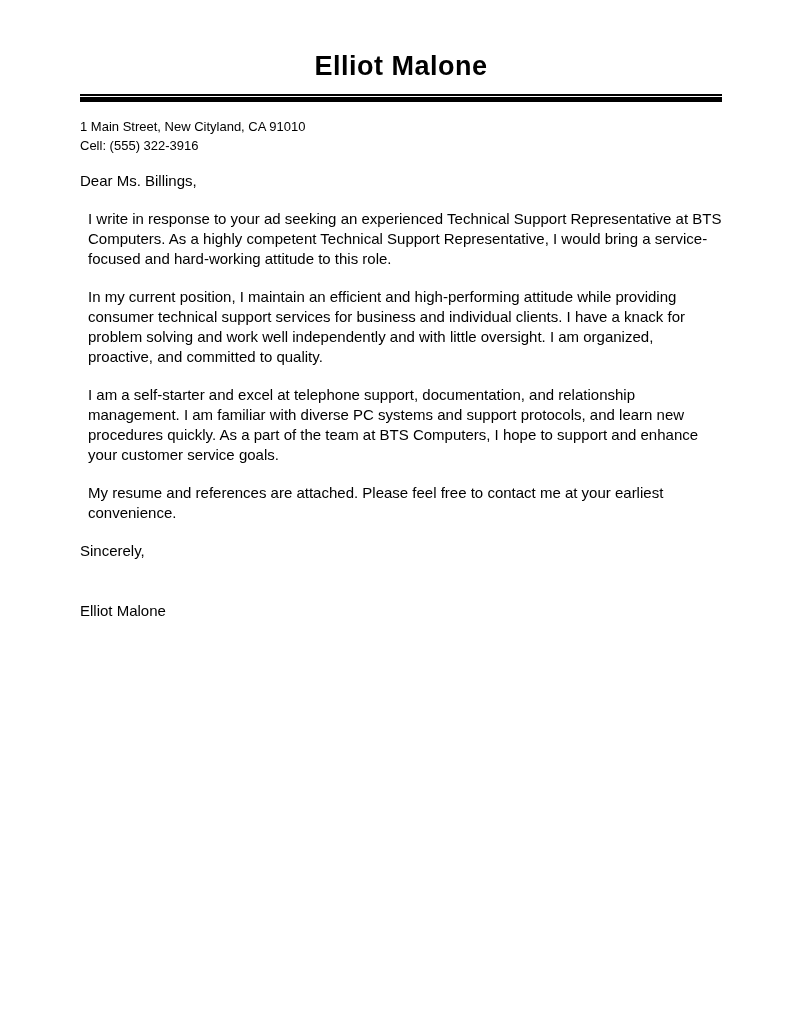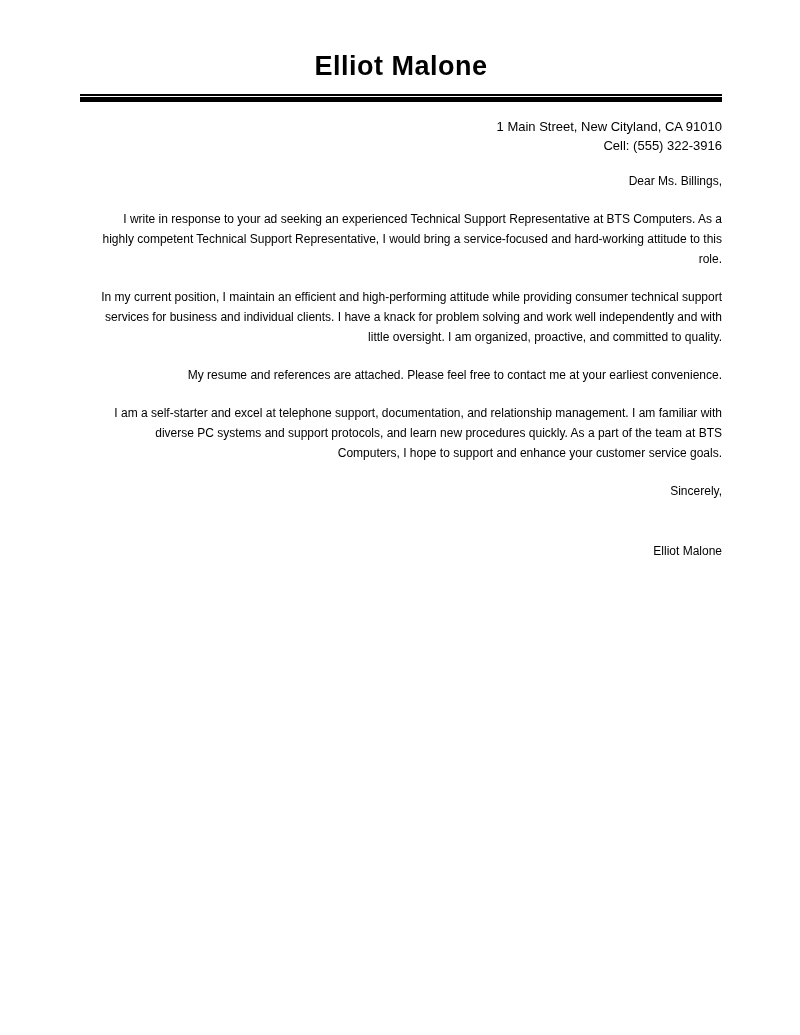--- a/index.html
+++ b/index.html
@@ -28,38 +28,37 @@
     line-height: 32px;
     letter-spacing: 0.5px;
   }
   .double-rule {
     border-top: 2px solid #000000;
     border-bottom: 5px solid #000000;
     height: 1px;
     margin: 0 0 12px 0;
   }
   .contact-block {
-    text-align: right;
+    text-align: left;
     font-size: 13px;
     line-height: 18.5px;
     margin: 16px 0 14px 0;
   }
   .contact-line {
     display: block;
   }
   .body-text {
-    font-size: 12px;
+    font-size: 15px;
     line-height: 20px;
-    text-align: right;
   }
   .salutation {
     margin: 16px 0 18px 0;
   }
   .para {
-    margin: 0 0 18px 16px;
+    margin: 0 0 18px 8px;
   }
   .closing {
     margin: 12px 0 18px 0;
   }
   .signature {
     margin: 40px 0 0 0;
   }
 </style>
 </head>
 <body>
@@ -76,23 +75,23 @@
       <span class="contact-line">Cell: (555) 322-3916</span>
     </div>
 
     <div class="body-text">
       <p class="salutation">Dear Ms. Billings,</p>
 
       <p class="para">I write in response to your ad seeking an experienced Technical Support Representative at BTS Computers. As a highly competent Technical Support Representative, I would bring a service-focused and hard-working attitude to this role.</p>
 
       <p class="para">In my current position, I maintain an efficient and high-performing attitude while providing consumer technical support services for business and individual clients. I have a knack for problem solving and work well independently and with little oversight. I am organized, proactive, and committed to quality.</p>
 
+      <p class="para">I am a self-starter and excel at telephone support, documentation, and relationship management. I am familiar with diverse PC systems and support protocols, and learn new procedures quickly. As a part of the team at BTS Computers, I hope to support and enhance your customer service goals.</p>
+
       <p class="para">My resume and references are attached. Please feel free to contact me at your earliest convenience.</p>
-
-      <p class="para">I am a self-starter and excel at telephone support, documentation, and relationship management. I am familiar with diverse PC systems and support protocols, and learn new procedures quickly. As a part of the team at BTS Computers, I hope to support and enhance your customer service goals.</p>
 
       <p class="closing">Sincerely,</p>
 
       <p class="signature">Elliot Malone</p>
     </div>
 
   </div>
 </div>
 
 </body></html>

